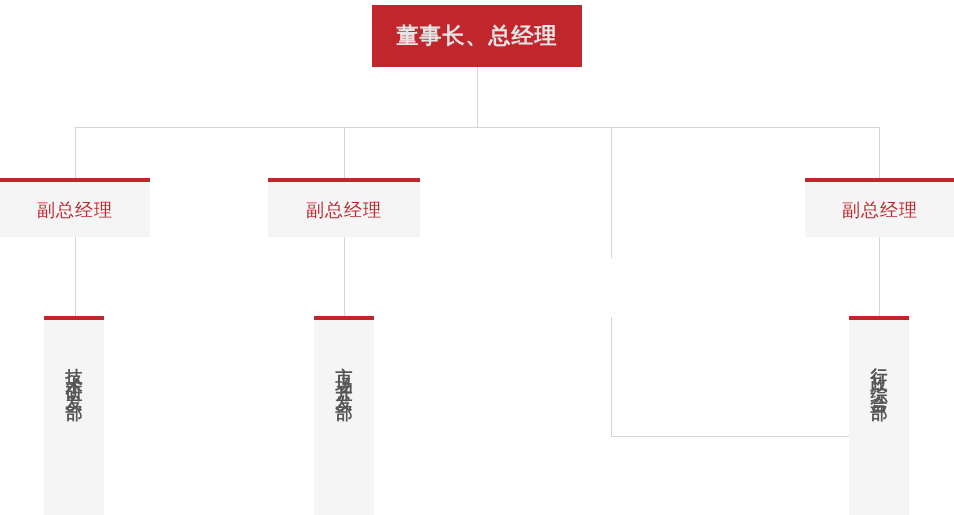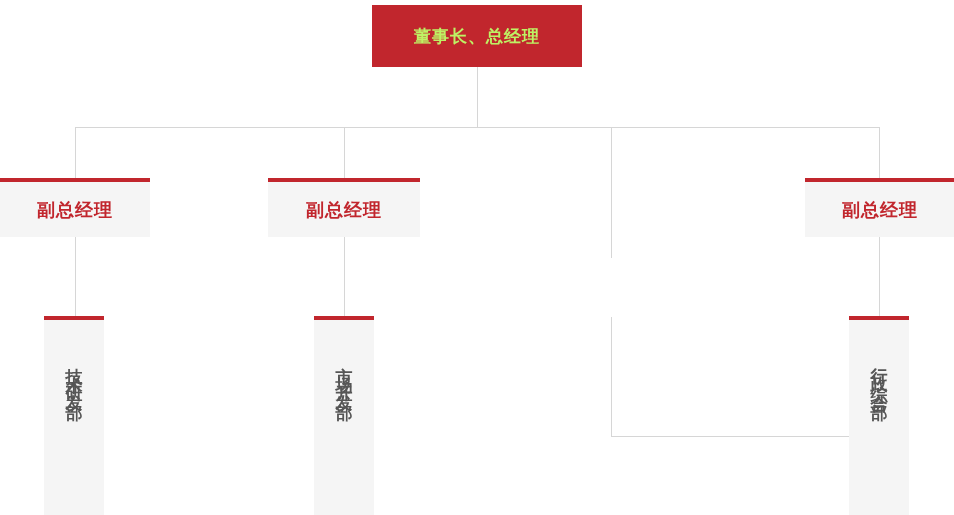--- a/index.html
+++ b/index.html
@@ -21,31 +21,31 @@
   }
   .node {
     position: absolute;
     box-sizing: border-box;
     display: flex;
     align-items: center;
     justify-content: center;
   }
   .node-root {
     background: #c1262d;
-    color: #bef264;
-    font-size: 17px;
+    color: #e5e5e5;
+    font-size: 22px;
     font-weight: bold;
     letter-spacing: 1px;
   }
   .node-l2 {
     background: #f5f5f5;
     border-top: 4px solid #c1262d;
     color: #c1262d;
     font-size: 18px;
-    font-weight: bold;
+    font-weight: normal;
     letter-spacing: 1px;
   }
   .node-dept {
     background: #f5f5f5;
     border-top: 4px solid #c1262d;
     align-items: flex-start;
     padding-top: 34px;
   }
   .dept-label {
     writing-mode: vertical-lr;

